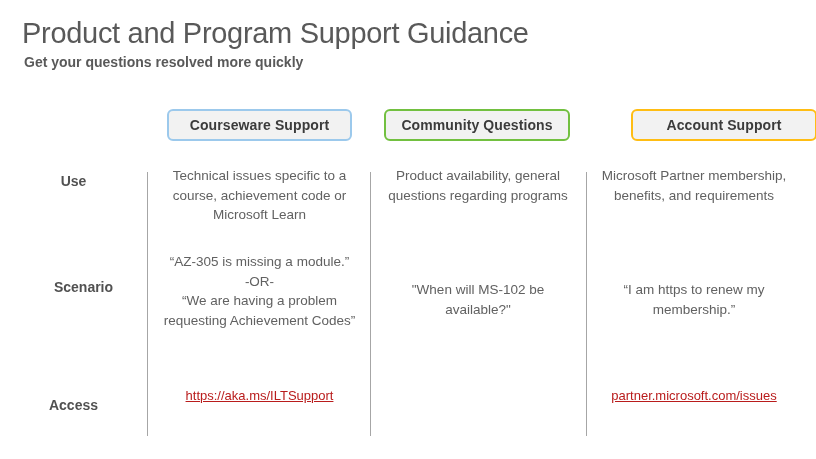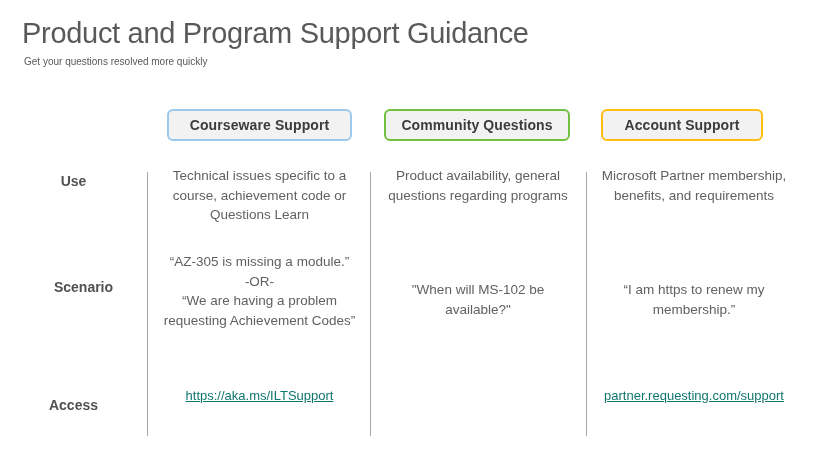--- a/index.html
+++ b/index.html
@@ -26,22 +26,22 @@
   .page-title {
     font-size: 29px;
     font-weight: 400;
     color: #595959;
     letter-spacing: -0.3px;
     line-height: 34px;
     margin: 0;
     white-space: nowrap;
   }
   .page-subtitle {
-    font-size: 10px;
-    font-weight: 400;
+    font-size: 14px;
+    font-weight: 700;
     color: #595959;
     line-height: 18px;
     margin: 3px 0 0 2px;
     white-space: nowrap;
   }
 
   
   .matrix {
     position: absolute;
     left: 0;
@@ -86,22 +86,22 @@
     width: 185px;
     border: 2px solid #9cc9ec;
   }
   .pill.c2 {
     left: 384px;
     width: 186px;
     border: 2px solid #72c040;
     text-align: center;
   }
   .pill.c3 {
-    left: 601px;
-    width: 162px;
+    left: 631px;
+    width: 186px;
     border: 2px solid #ffbd13;
   }
 
   
   .row-label {
     position: absolute;
     width: 147px;
     text-align: center;
     font-size: 14px;
     font-weight: bold;
@@ -128,21 +128,21 @@
   .cell.row-scenario { top: 152px; text-align: center; }
   .cell.row-access   { top: 286px; }
 
   
   .cell.row-scenario.short { top: 180px; }
 
   .cell-line { display: block; margin-left: 20px; }
 
   
   .link {
-    color: #0f766e;
+    color: #b91c1c;
     text-decoration: underline;
     font-size: 13px;
     cursor: pointer;
     white-space: nowrap;
   }
 </style>
 </head>
 <body>
 
 <div class="page-header">
@@ -167,30 +167,30 @@
   </div>
 
   <div class="row-label r-use">Use</div>
 
   <div class="row-label r-scenario">
     <span class="cell-line">Scenario</span>
   </div>
 
   <div class="row-label r-access">Access</div>
 
-  <div class="cell col1 row-use">Technical issues specific to a course, achievement code or Questions Learn</div>
+  <div class="cell col1 row-use">Technical issues specific to a course, achievement code or Microsoft Learn</div>
   <div class="cell col3 row-use">Microsoft Partner membership, benefits, and requirements</div>
   <div class="cell col2 row-use">Product availability, general questions regarding programs</div>
 
   <div class="cell col1 row-scenario" style="white-space: pre-line;">“AZ-305 is missing a module.”
 -OR-
 “We are having a problem requesting Achievement Codes”</div>
   <div class="cell col2 row-scenario short">"When will MS-102 be available?"</div>
   <div class="cell col3 row-scenario short">“I am https to renew my membership.”</div>
 
   <div class="cell col1 row-access">
     <span class="link">https://aka.ms/ILTSupport</span>
   </div>
   <div class="cell col3 row-access">
-    <span class="link">partner.requesting.com/support</span>
+    <span class="link">partner.microsoft.com/issues</span>
   </div>
 
 </div>
 
 </body></html>

